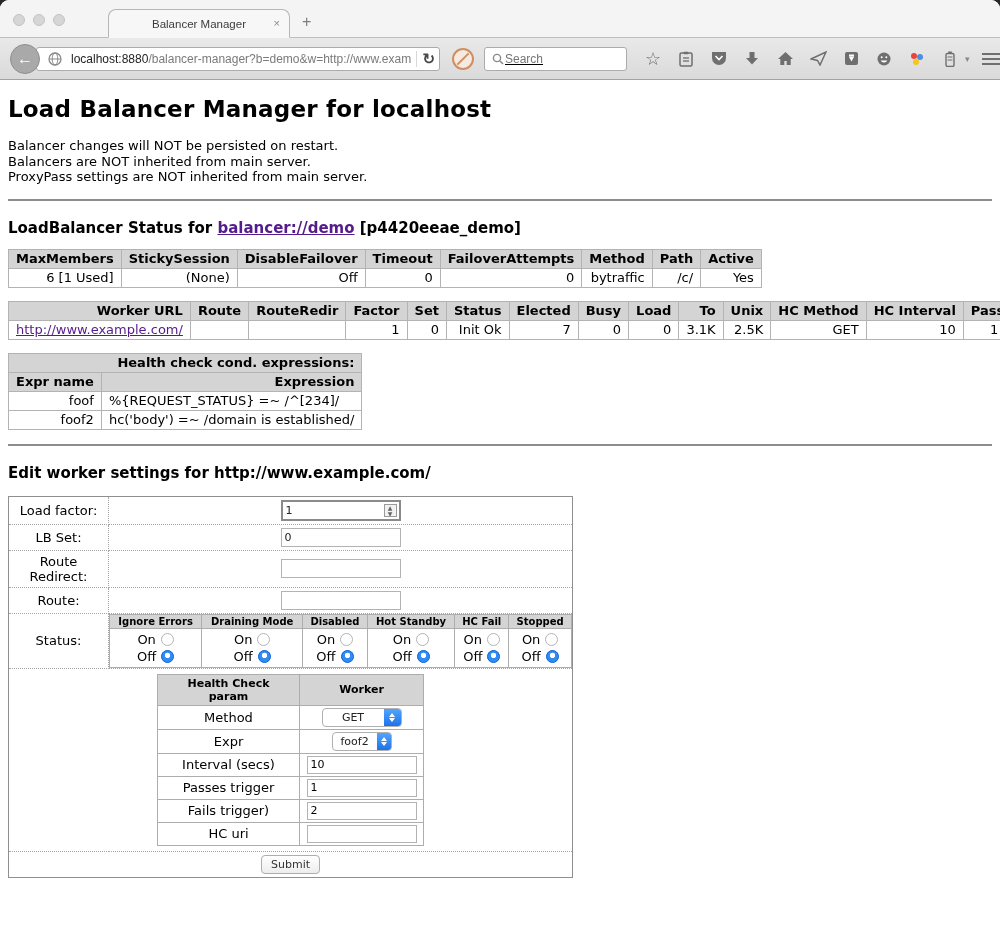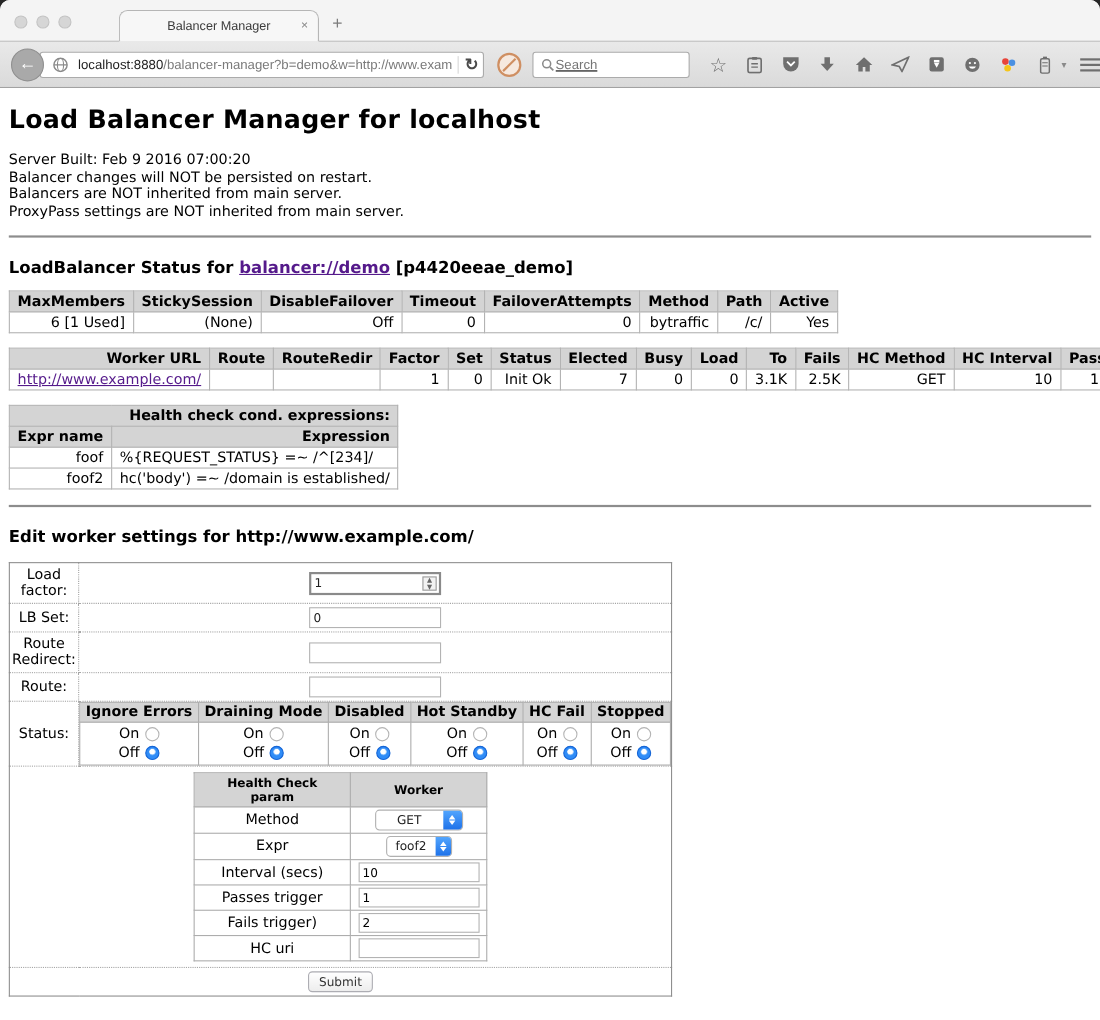--- a/index.html
+++ b/index.html
@@ -75,21 +75,21 @@
   td.flabel { width:100px; text-align:center; }
   td.fval { text-align:center; }
   .tinput { width:120px; height:19px; border:1px solid #b3b3b3; font-size:11px;
             font-family:"DejaVu Sans",sans-serif; padding:0 3px; color:#222; }
   .numwrap { position:relative; display:inline-block; }
   .numwrap .tinput { border:2px solid #8a8a8a; height:21px; }
   .spinner { position:absolute; right:4px; top:4px; width:13px; height:13px;
              border:1px solid #9a9a9a; background:#f2f2f2; font-size:6px; color:#666;
              line-height:6px; text-align:center; }
   table.status { border-collapse:collapse; width:100%; border:1px solid #9a9a9a; }
-  table.status th { background:#d4d4d4; border:1px solid #adadad; font-size:13px; padding:1px 5px; white-space:nowrap; }
+  table.status th { background:#d4d4d4; border:1px solid #adadad; font-size:10px; padding:1px 5px; white-space:nowrap; }
   table.status td { border:1px solid #adadad; text-align:center; padding:2px 4px; font-size:13px; }
   .radiorow { display:flex; align-items:center; justify-content:center; gap:5px; height:17px; }
   .radio { width:13px; height:13px; border-radius:50%; background:#fff;
            border:1px solid #b4b4b4; display:inline-block; flex:none; }
   .radio.sel { background:radial-gradient(circle at 50% 40%, #fff 0 2.5px, #2f8cf7 3px),
                linear-gradient(#4ea1ff,#1668e3); border:1px solid #1766d6; }
   table.hc { border-collapse:collapse; border:1px solid #9a9a9a; margin:2px auto; }
   table.hc th { background:#d4d4d4; border:1px solid #adadad; font-size:11px; padding:2px 12px; }
   table.hc td { border:1px solid #adadad; font-size:13px; padding:2px 6px; text-align:center; height:22px; }
   table.hc td.pcell { width:142px; }
@@ -216,21 +216,20 @@
     </div>
     <div class="hamburger"></div>
 
   </div>
 
   <div class="content">
 
     <h1 class="pagetitle">Load Balancer Manager for localhost</h1>
 
     <div>
-      <div class="infoline">Server Built: Feb 9 2016 07:00:20</div>
       <div class="infoline">Balancer changes will NOT be persisted on restart.</div>
       <div class="infoline">Balancers are NOT inherited from main server.</div>
       <div class="infoline">ProxyPass settings are NOT inherited from main server.</div>
     </div>
 
     <hr class="rule">
 
     <div class="h3"><span>LoadBalancer Status for </span><a class="vlink" href="#">balancer://demo</a><span> [p4420eeae_demo]</span></div>
 
     <table class="tbl">
@@ -264,21 +263,21 @@
         <th>Worker URL</th>
         <th>Route</th>
         <th>RouteRedir</th>
         <th>Factor</th>
         <th>Set</th>
         <th>Status</th>
         <th>Elected</th>
         <th>Busy</th>
         <th>Load</th>
         <th>To</th>
-        <th>Fails</th>
+        <th>Unix</th>
         <th>HC Method</th>
         <th>HC Interval</th>
         <th>Passes</th>
 
       </tr>
       <tr>
         <td class="url"><a class="vlink" href="#">http://www.example.com/</a></td>
         <td></td>
         <td></td>
         <td>1</td>

